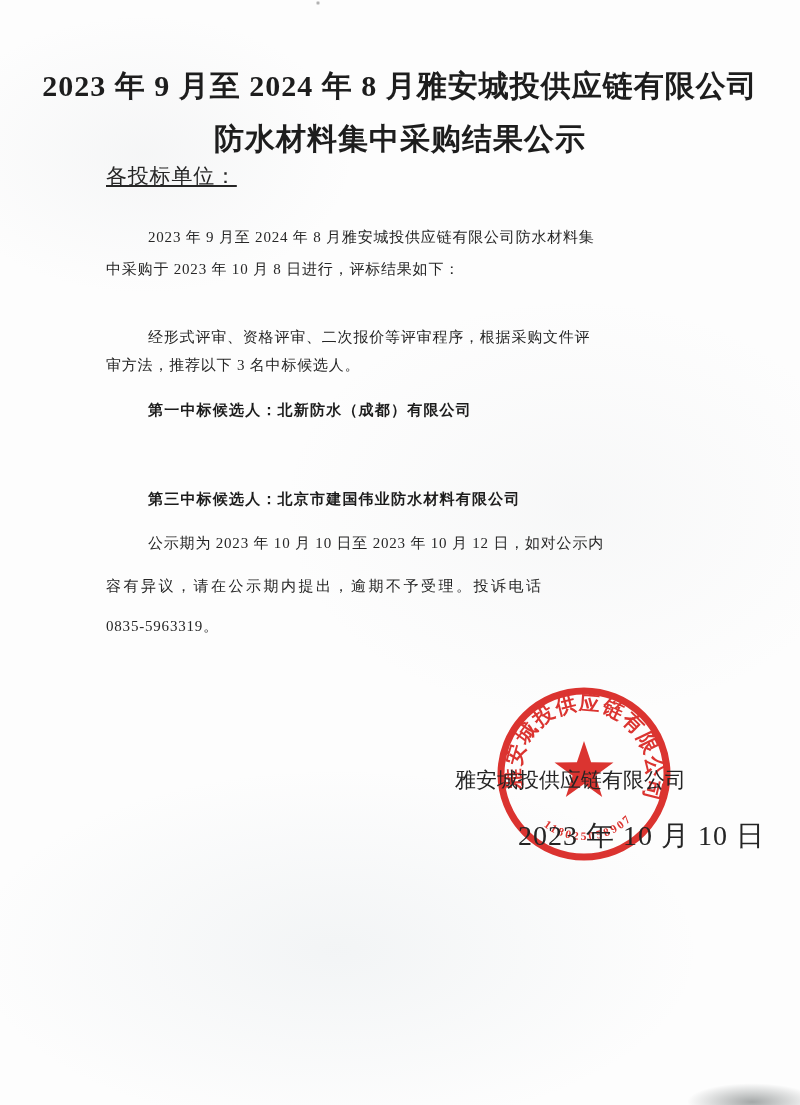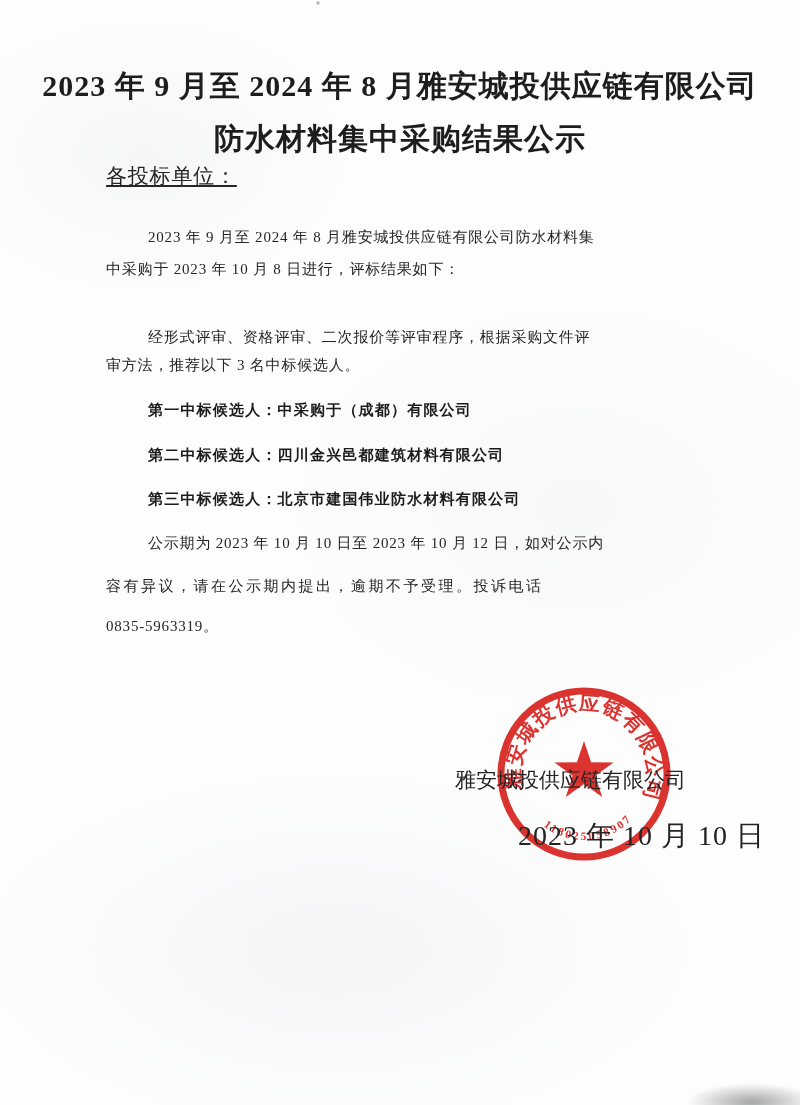--- a/index.html
+++ b/index.html
@@ -50,22 +50,21 @@
   <div class="abs title-line" style="top: 119px;">防水材料集中采购结果公示</div>
 
   <div class="abs body-line" style="top: 162px; font-size: 21px; text-decoration: underline;">各投标单位：</div>
 
   <div class="abs body-line indent" style="top: 228px;">2023 年 9 月至 2024 年 8 月雅安城投供应链有限公司防水材料集</div>
   <div class="abs body-line" style="top: 260px;">中采购于 2023 年 10 月 8 日进行，评标结果如下：</div>
 
   <div class="abs body-line indent" style="top: 328px;">经形式评审、资格评审、二次报价等评审程序，根据采购文件评</div>
   <div class="abs body-line" style="top: 356px;">审方法，推荐以下 3 名中标候选人。</div>
 
-  <div class="abs body-line indent bold" style="top: 401px;">第一中标候选人：中采购于（成都）有限公司</div>
-  <div class="abs body-line indent bold" style="top: 446px;">第二中标候选人：四川金兴邑都建筑材料有限公司</div>
+  <div class="abs body-line indent bold" style="top: 401px;">第一中标候选人：北新防水（成都）有限公司</div>
   <div class="abs body-line indent bold" style="top: 490px;">第三中标候选人：北京市建国伟业防水材料有限公司</div>
 
   <div class="abs body-line indent" style="top: 534px;">公示期为 2023 年 10 月 10 日至 2023 年 10 月 12 日，如对公示内</div>
   <div class="abs body-line" style="top: 577px; letter-spacing: 2.5px; font-family: Liberation Serif, serif;">容有异议，请在公示期内提出，逾期不予受理。投诉电话</div>
   <div class="abs body-line" style="top: 617px;">0835-5963319。</div>
 
   <svg class="stamp" width="190" height="190" viewBox="0 0 190 190">
     <defs>
       <path id="arcTop" d="M 33.2 111.6 A 64 64 0 1 1 156.8 111.6" fill="none"></path>
       <path id="arcBottom" d="M 48.3 141.7 A 66 66 0 0 0 141.7 141.7" fill="none"></path>

